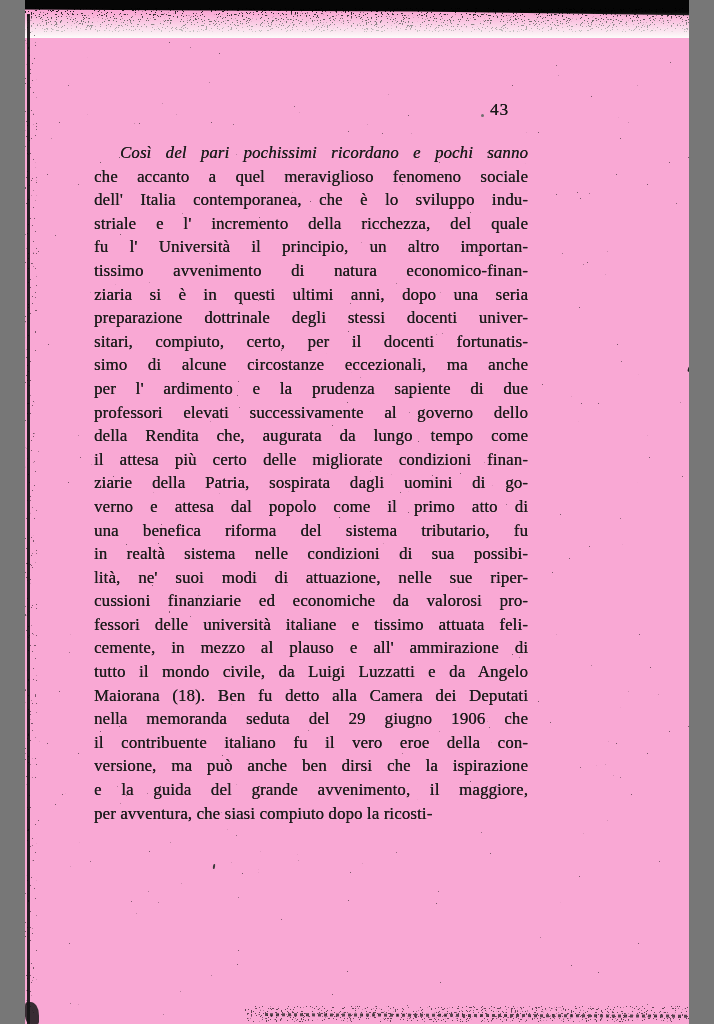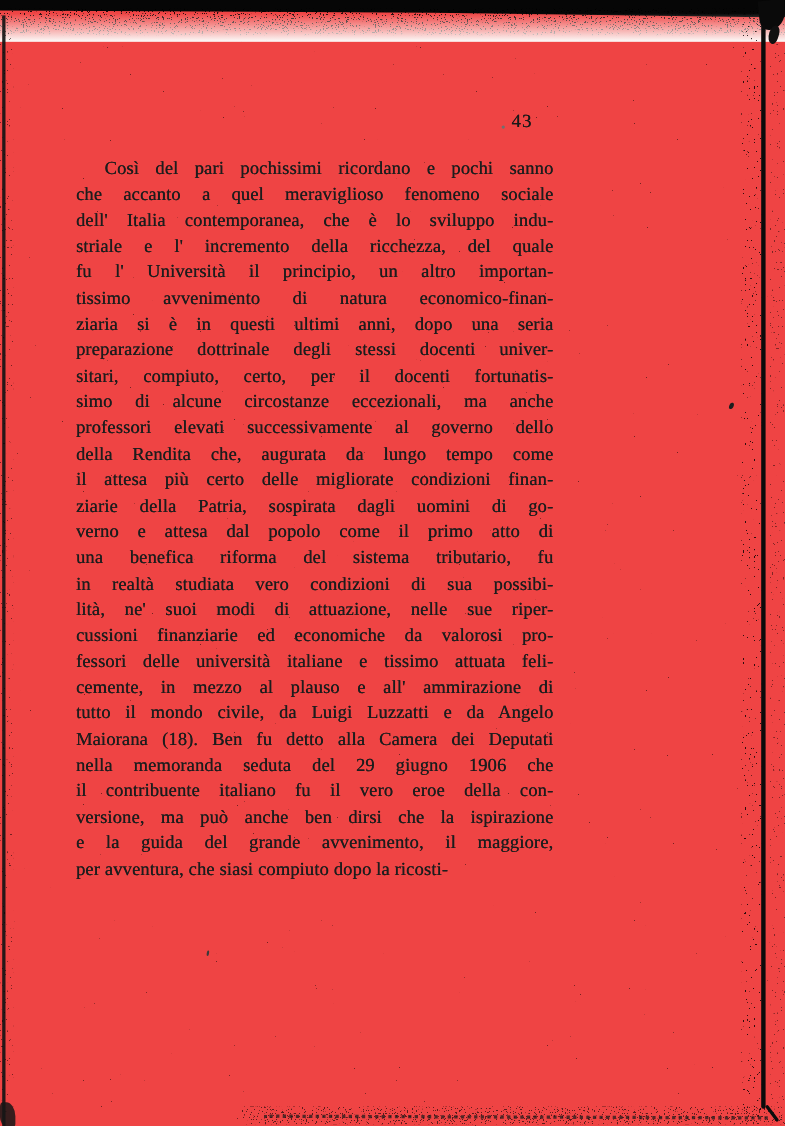--- a/index.html
+++ b/index.html
@@ -1,20 +1,20 @@
 <!DOCTYPE html>
 <html><head>
 <meta charset="utf-8">
 <style>
   html, body { margin: 0; padding: 0; background: #777; }
   .page {
     position: relative;
-    width: 714px; height: 1024px;
+    width: 664px; height: 1024px;
     margin: 0 auto;
-    background: #ef4444;
+    background: #f9a8d4;
     overflow: hidden;
     font-family: "Liberation Serif", "DejaVu Serif", serif;
   }
   
   .top-bar {
     position: absolute; left: 0; top: 0; width: 714px; height: 16px;
     background: #060606;
     clip-path: polygon(0 0, 100% 0, 100% 100%, 55% 72%, 0 60%);
   }
   .noise { position: absolute; pointer-events: none; }
@@ -77,21 +77,21 @@
     position: absolute; left: 69px; top: 141px; width: 434px;
     font-size: 16.8px; line-height: 23.6px; color: #1d1d1d;
     letter-spacing: 0.15px; text-shadow: 0.25px 0 0 #1d1d1d;
   }
   .line {
     text-align: justify;
     text-align-last: justify;
     white-space: normal;
     hyphens: none;
   }
-  .line:first-child { text-indent: 26px; }
+  .line:first-child { text-indent: 26px; font-style: italic; }
   .line:last-child { text-align-last: left; }
 </style>
 </head>
 <body>
 
 <div class="page">
 
   <svg width="0" height="0" style="position:absolute" aria-hidden="true">
     <defs>
       <filter id="fDense" x="0" y="0" width="100%" height="100%">
@@ -152,27 +152,28 @@
       <div class="line">Così del pari pochissimi ricordano e pochi sanno</div>
       <div class="line">che accanto a quel meraviglioso fenomeno sociale</div>
       <div class="line">dell' Italia contemporanea, che è lo sviluppo indu-</div>
       <div class="line">striale e l' incremento della ricchezza, del quale</div>
       <div class="line">fu l' Università il principio, un altro importan-</div>
       <div class="line">tissimo avvenimento di natura economico-finan-</div>
       <div class="line">ziaria si è in questi ultimi anni, dopo una seria</div>
       <div class="line">preparazione dottrinale degli stessi docenti univer-</div>
       <div class="line">sitari, compiuto, certo, per il docenti fortunatis-</div>
       <div class="line">simo di alcune circostanze eccezionali, ma anche</div>
+      <div class="line">per l' ardimento e la prudenza sapiente di due</div>
       <div class="line">professori elevati successivamente al governo dello</div>
       <div class="line">della Rendita che, augurata da lungo tempo come</div>
       <div class="line">il attesa più certo delle migliorate condizioni finan-</div>
       <div class="line">ziarie della Patria, sospirata dagli uomini di go-</div>
       <div class="line">verno e attesa dal popolo come il primo atto di</div>
       <div class="line">una benefica riforma del sistema tributario, fu</div>
-      <div class="line">in realtà studiata vero condizioni di sua possibi-</div>
+      <div class="line">in realtà sistema nelle condizioni di sua possibi-</div>
       <div class="line">lità, ne' suoi modi di attuazione, nelle sue riper-</div>
       <div class="line">cussioni finanziarie ed economiche da valorosi pro-</div>
       <div class="line">fessori delle università italiane e tissimo attuata feli-</div>
       <div class="line">cemente, in mezzo al plauso e all' ammirazione di</div>
       <div class="line">tutto il mondo civile, da Luigi Luzzatti e da Angelo</div>
       <div class="line">Maiorana (18). Ben fu detto alla Camera dei Deputati</div>
       <div class="line">nella memoranda seduta del 29 giugno 1906 che</div>
       <div class="line">il contribuente italiano fu il vero eroe della con-</div>
       <div class="line">versione, ma può anche ben dirsi che la ispirazione</div>
       <div class="line">e la guida del grande avvenimento, il maggiore,</div>

